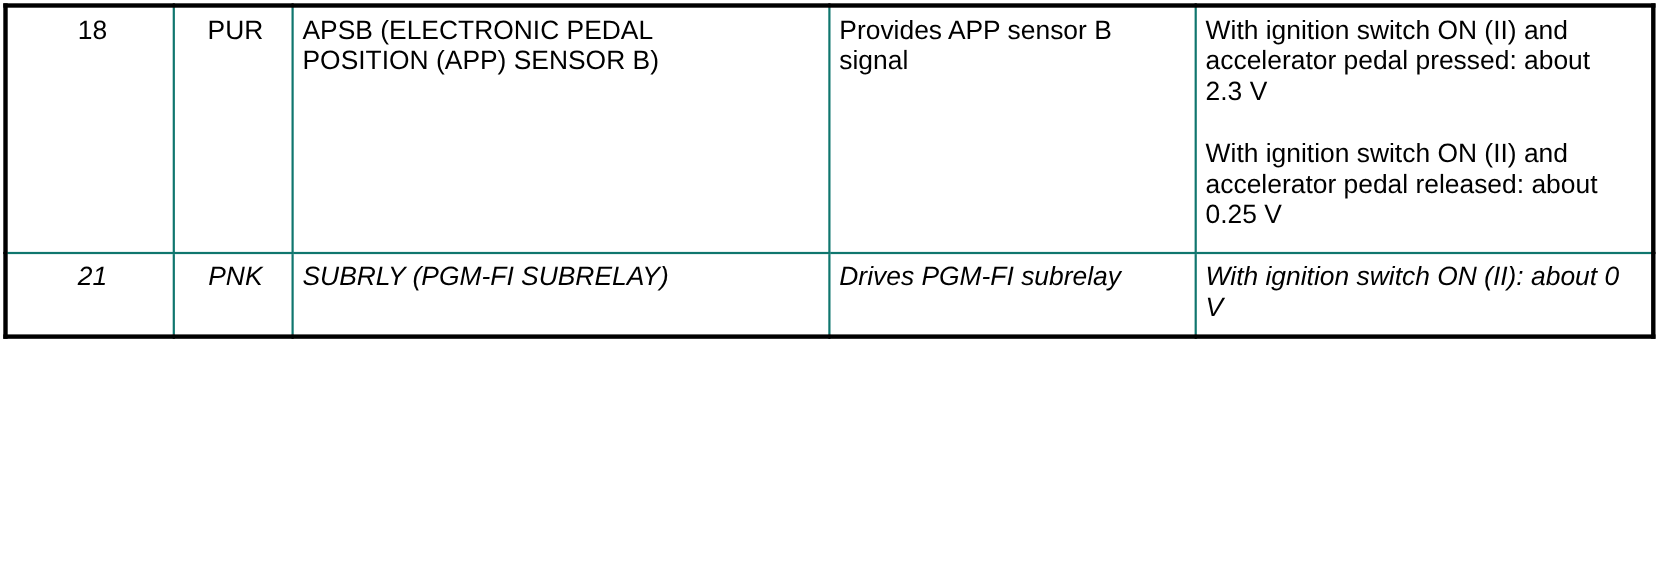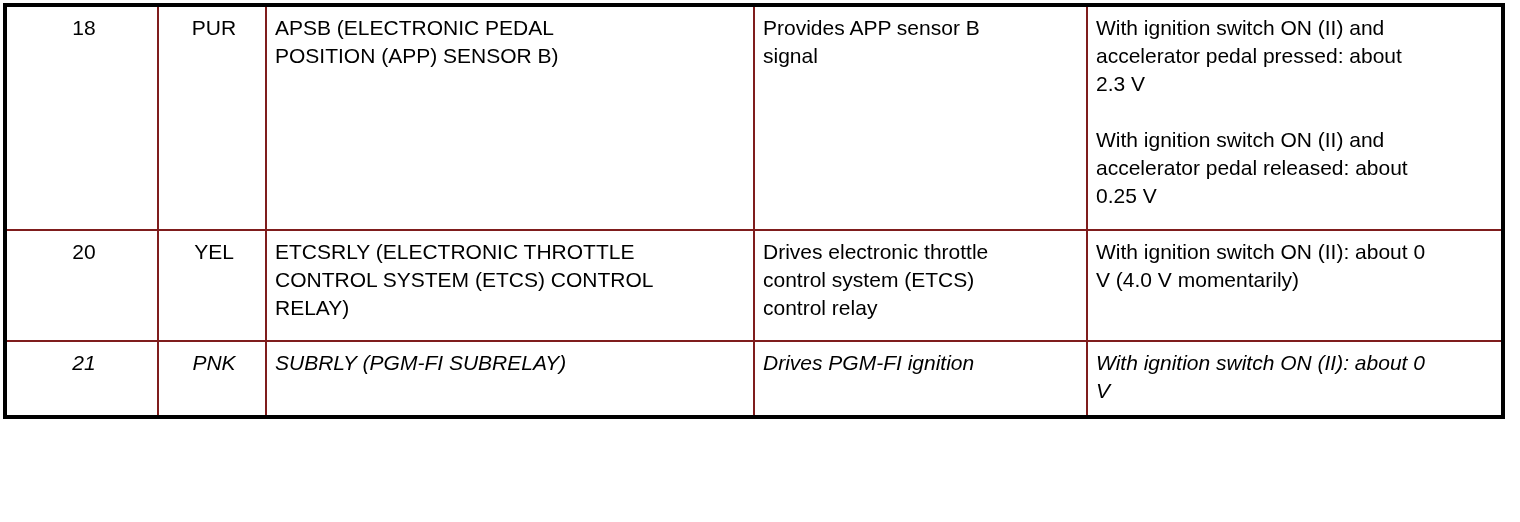--- a/index.html
+++ b/index.html
@@ -21,24 +21,24 @@
     top: 3px;
   }
   table.pin-table {
     border-collapse: collapse;
     table-layout: fixed;
     width: 1502px;
     border: 4px solid #000000;
     background: #ffffff;
   }
   table.pin-table td {
-    border: 2px solid #7f1d1d;
+    border: 2px solid #0f766e;
     vertical-align: top;
     padding: 7px 4px 4px 8px;
-    font-size: 21px;
+    font-size: 24px;
     line-height: 28px;
     color: #000000;
     white-space: pre-line;
     overflow: hidden;
   }
   td.cell-center {
     text-align: center;
     padding-left: 0;
     padding-right: 0;
   }
@@ -68,35 +68,23 @@
         <td>Provides APP sensor B
 signal</td>
         <td>With ignition switch ON (II) and
 accelerator pedal pressed: about
 2.3 V
 
 With ignition switch ON (II) and
 accelerator pedal released: about
 0.25 V</td>
       </tr>
-      <tr class="row-20">
-        <td class="cell-center">20</td>
-        <td class="cell-center">YEL</td>
-        <td>ETCSRLY (ELECTRONIC THROTTLE
-CONTROL SYSTEM (ETCS) CONTROL
-RELAY)</td>
-        <td>Drives electronic throttle
-control system (ETCS)
-control relay</td>
-        <td>With ignition switch ON (II): about 0
-V (4.0 V momentarily)</td>
-      </tr>
       <tr class="row-21">
         <td class="cell-center">21</td>
         <td class="cell-center">PNK</td>
         <td>SUBRLY (PGM-FI SUBRELAY)</td>
-        <td>Drives PGM-FI ignition</td>
+        <td>Drives PGM-FI subrelay</td>
         <td>With ignition switch ON (II): about 0
 V</td>
       </tr>
     </tbody>
   </table>
 </div>
 
 </body></html>

